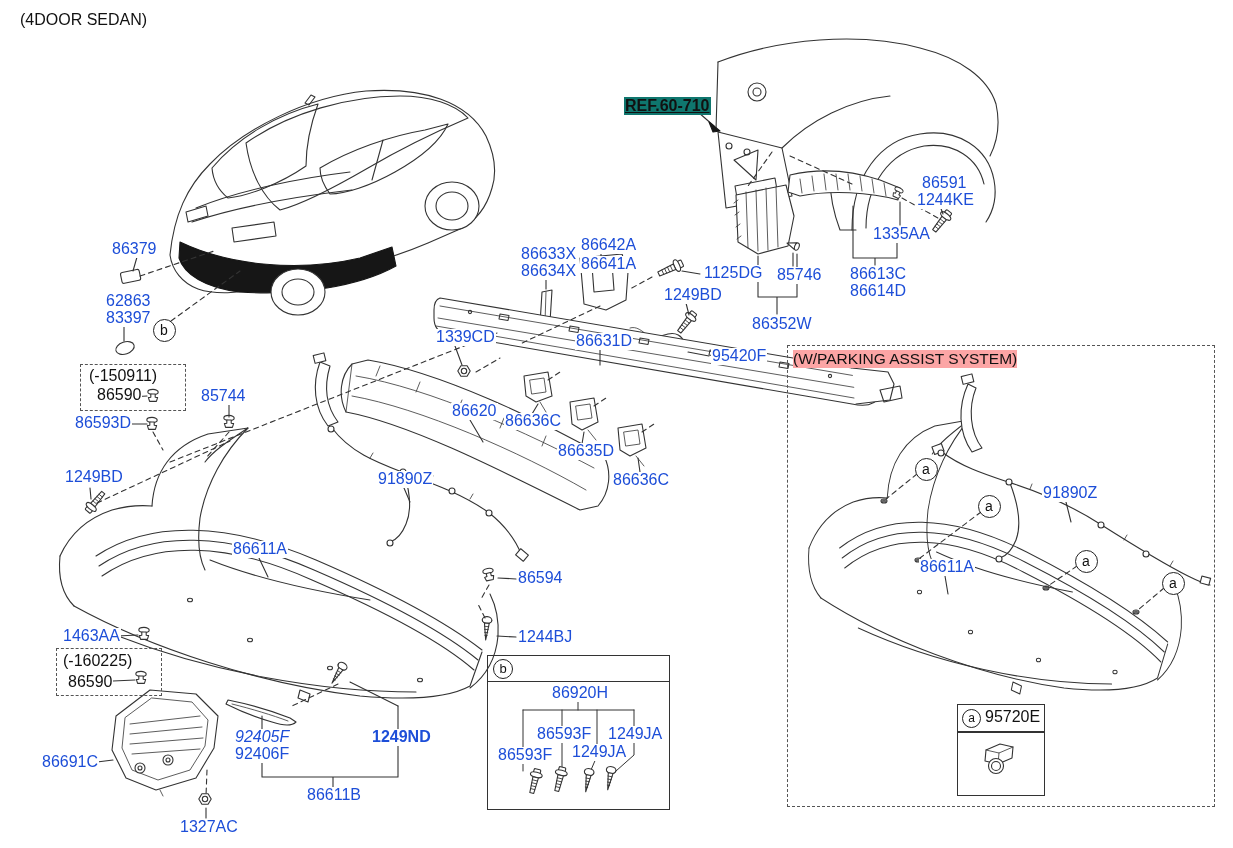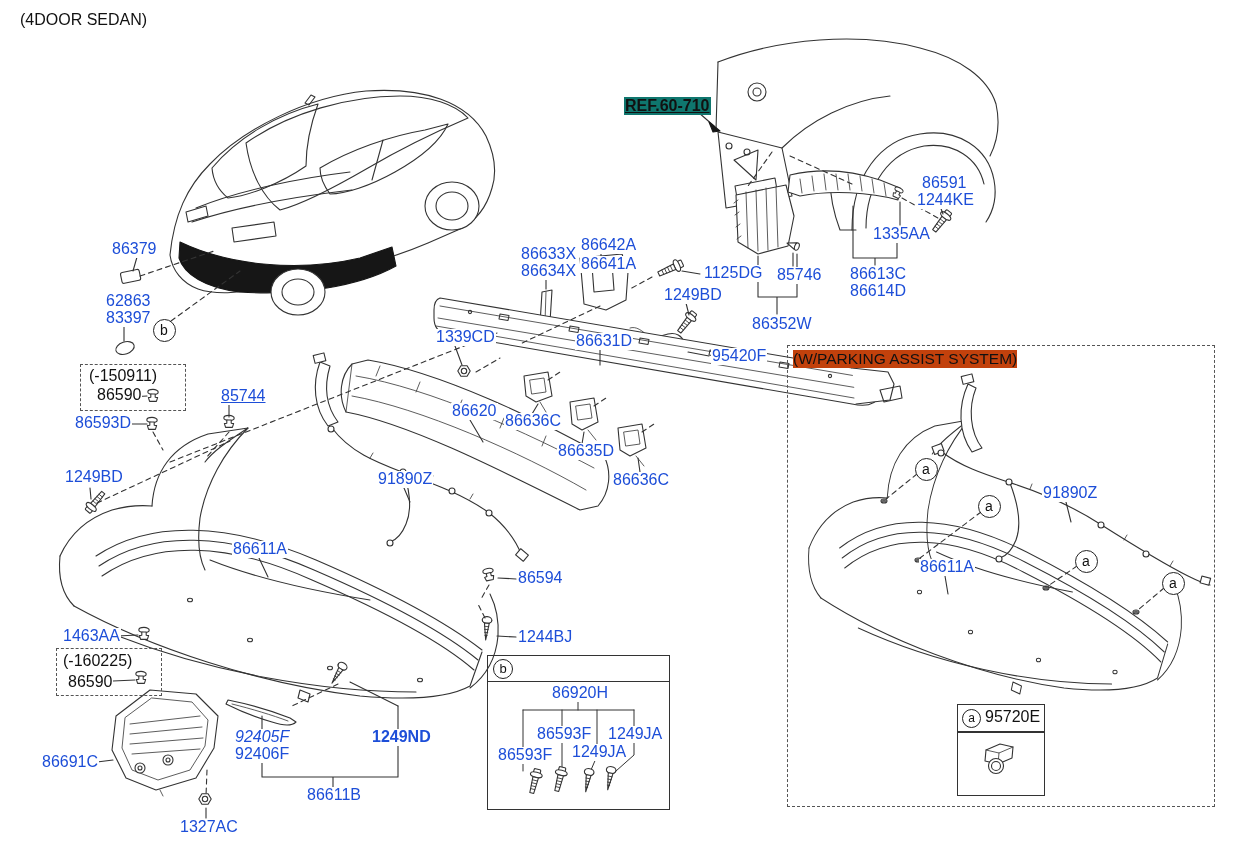--- a/index.html
+++ b/index.html
@@ -25,21 +25,21 @@
   .hw-box{position:absolute;left:487px;top:655px;width:181px;height:153px;border:1.5px solid #333;}
   .hw-header{position:absolute;left:0;top:0;right:0;height:25px;border-bottom:1.5px solid #333;}
   .hw-marker{position:absolute;left:5px;top:3px;width:18px;height:18px;border:1.3px solid #222;
              border-radius:50%;font-size:13px;text-align:center;line-height:17px;background:#fff;}
   .sensor-box{position:absolute;left:957px;top:704px;width:86px;height:90px;border:1.5px solid #333;background:transparent;}
   .sensor-header{position:absolute;left:0;top:0;right:0;height:26px;border-bottom:2.5px solid #333;}
   .sensor-marker{position:absolute;left:4px;top:4px;width:17px;height:17px;border:1.3px solid #222;
                  border-radius:50%;font-size:12px;text-align:center;line-height:16px;background:#fff;}
   .sensor-part{position:absolute;left:27px;top:3px;font-size:16px;}
   .pa-box{position:absolute;left:787px;top:345px;width:426px;height:460px;border:1.6px dashed #555;}
-  .pa-title{position:absolute;left:5px;top:4px;font-size:15.5px;white-space:nowrap;background:#c2410c;}
+  .pa-title{position:absolute;left:5px;top:4px;font-size:15.5px;white-space:nowrap;background:#fca5a5;}
 </style>
 </head>
 <body>
 
 <div id="stage">
 
   <svg id="art" width="1233" height="848" viewBox="0 0 1233 848">
     <defs>
       <g id="sym-clip">
         <ellipse class="fw" cx="0" cy="0" rx="5.2" ry="2.6"></ellipse>
@@ -402,21 +402,21 @@
     <div class="sensor-header">
       <span class="sensor-marker">a</span>
       <span class="sensor-part">95720E</span>
     </div>
   </div>
 
 <div class="part-label" style="left: 111px; top: 241px;">86379</div>
     <div class="part-label" style="left: 105px; top: 293px;">62863</div>
     <div class="part-label" style="left: 105px; top: 310px;">83397</div>
     <div class="part-label" style="left: 74px; top: 415px;">86593D</div>
-    <div class="part-label" style="left: 220px; top: 388px; text-decoration: underline;">85744</div>
+    <div class="part-label" style="left: 200px; top: 388px;">85744</div>
     <div class="part-label" style="left: 64px; top: 469px;">1249BD</div>
     <div class="part-label" style="left: 580px; top: 220px; margin-top: 36px;">86641A</div>
     <div class="part-label" style="left: 580px; top: 237px;">86642A</div>
     <div class="part-label" style="left: 520px; top: 246px;">86633X</div>
     <div class="part-label" style="left: 520px; top: 263px;">86634X</div>
     <div class="part-label" style="left: 703px; top: 265px;">1125DG</div>
     <div class="part-label" style="left: 663px; top: 287px;">1249BD</div>
     <div class="part-label" style="left: 435px; top: 329px;">1339CD</div>
     <div class="part-label" style="left: 575px; top: 333px;">86631D</div>
     <div class="part-label" style="left: 711px; top: 348px;">95420F</div>

